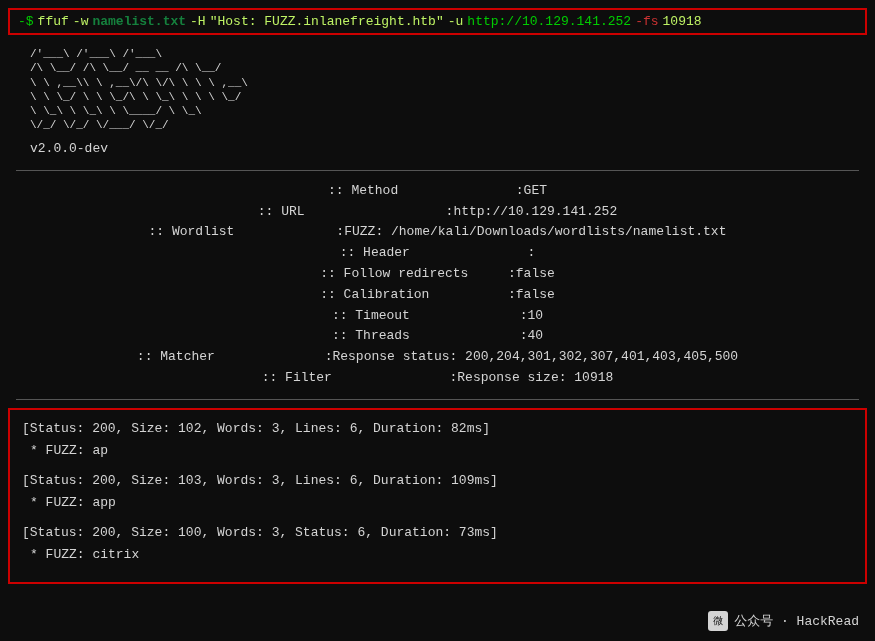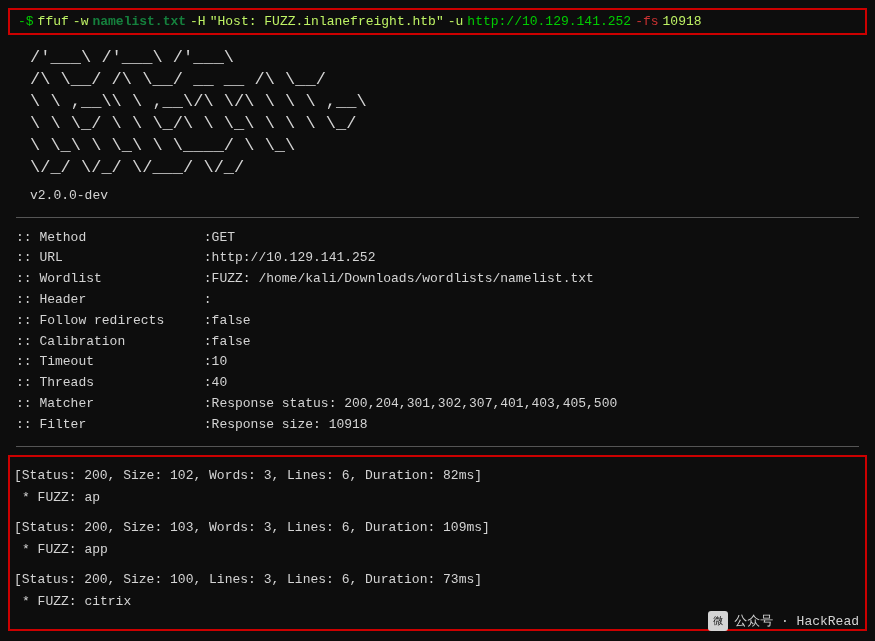--- a/index.html
+++ b/index.html
@@ -54,21 +54,21 @@
     }
 
     .cmd-red {
       color: #cc3333;
     }
 
     .ascii-art {
       color: #d4d4d4;
       padding: 4px 30px;
       line-height: 1.3;
-      font-size: 17px;
+      font-size: 11px;
     }
 
     .version-text {
       color: #d4d4d4;
       padding: 4px 12px 8px 30px;
     }
 
     .divider {
       border: none;
       border-top: 1px solid #555;
@@ -76,35 +76,36 @@
     }
 
     .config-section {
       padding: 4px 16px;
     }
 
     .config-row {
       display: flex;
       line-height: 1.6;
       color: #d4d4d4;
+      justify-content: center;
     }
 
     .config-label {
       color: #d4d4d4;
       min-width: 180px;
     }
 
     .config-value {
       color: #d4d4d4;
     }
 
     .results-box {
       border: 2px solid #cc0000;
       margin: 8px 8px 4px 8px;
-      padding: 8px 4px;
+      padding: 8px 12px;
     }
 
     .result-entry {
       margin-bottom: 8px;
     }
 
     .result-status {
       color: #d4d4d4;
       line-height: 1.7;
     }
@@ -226,21 +227,21 @@
   <div class="results-box">
     <div class="result-entry">
       <div class="result-status">[Status: 200, Size: 102, Words: 3, Lines: 6, Duration: 82ms]</div>
       <div class="result-fuzz">* FUZZ: ap</div>
     </div>
     <div class="result-entry">
       <div class="result-status">[Status: 200, Size: 103, Words: 3, Lines: 6, Duration: 109ms]</div>
       <div class="result-fuzz">* FUZZ: app</div>
     </div>
     <div class="result-entry">
-      <div class="result-status">[Status: 200, Size: 100, Lines: 3, Lines: 6, Duration: 73ms]</div>
+      <div class="result-status">[Status: 200, Size: 100, Words: 3, Status: 6, Duration: 73ms]</div>
       <div class="result-fuzz">* FUZZ: citrix</div>
     </div>
   </div>
 
   <div class="watermark">
     <span class="wechat-icon">微</span>
     <span>公众号 · HackRead</span>
   </div>
 
 </div>

